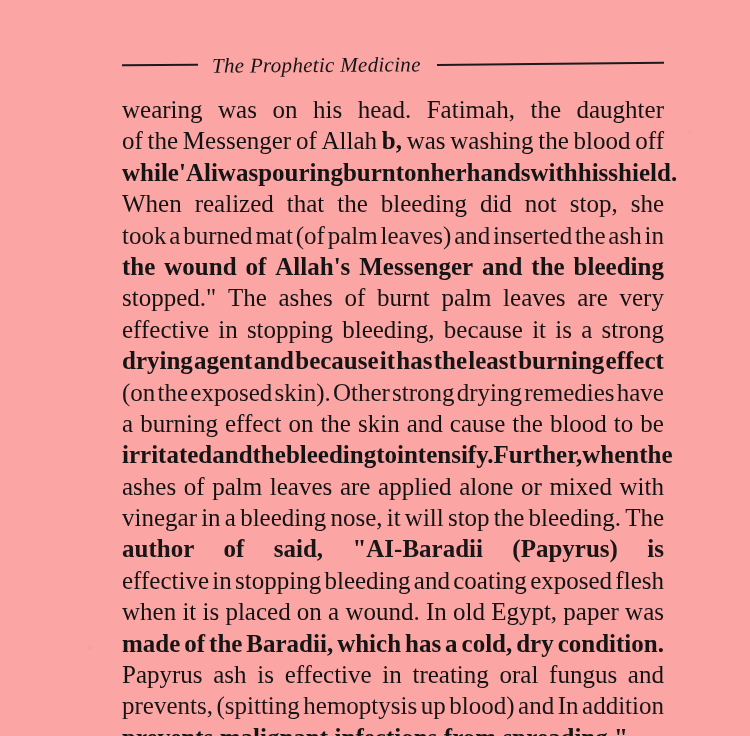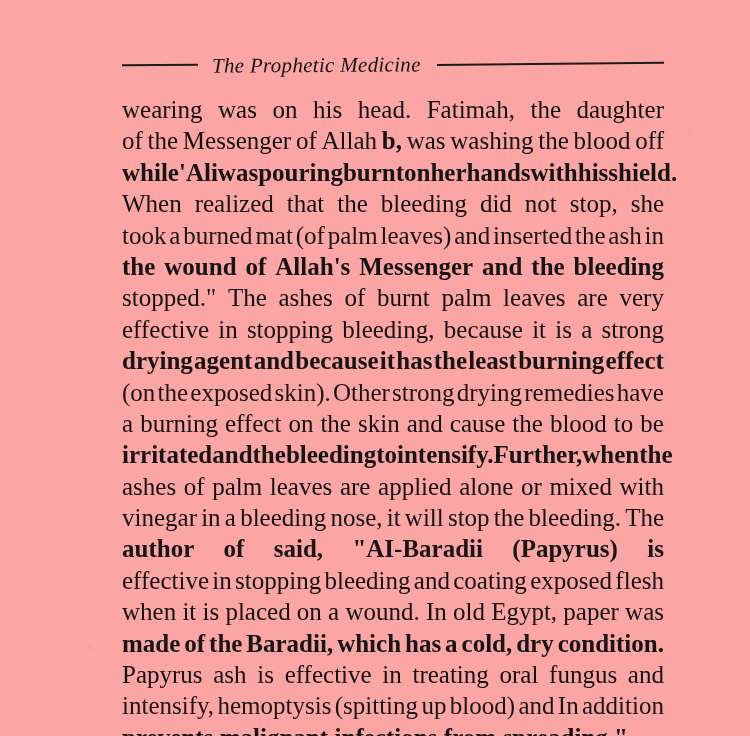--- a/index.html
+++ b/index.html
@@ -339,23 +339,23 @@
         <span class="w">ash</span>
         <span class="w">is</span>
         <span class="w">effective</span>
         <span class="w">in</span>
         <span class="w">treating</span>
         <span class="w">oral</span>
         <span class="w">fungus</span>
         <span class="w">and</span>
       </div>
       <div class="line">
-        <span class="w">intensify,</span>
+        <span class="w">prevents,</span>
+        <span class="w">(spitting</span>
         <span class="w">hemoptysis</span>
-        <span class="w">(spitting</span>
         <span class="w">up</span>
         <span class="w">blood)</span>
         <span class="w">and</span>
         <span class="w">In</span>
         <span class="w">addition</span>
       </div>
       <div class="line ragged"><span class="w">prevents</span><span class="w">malignant</span><span class="w">infections</span><span class="w">from</span><span class="w">spreading."</span></div>
     </div>
 
 </div>

